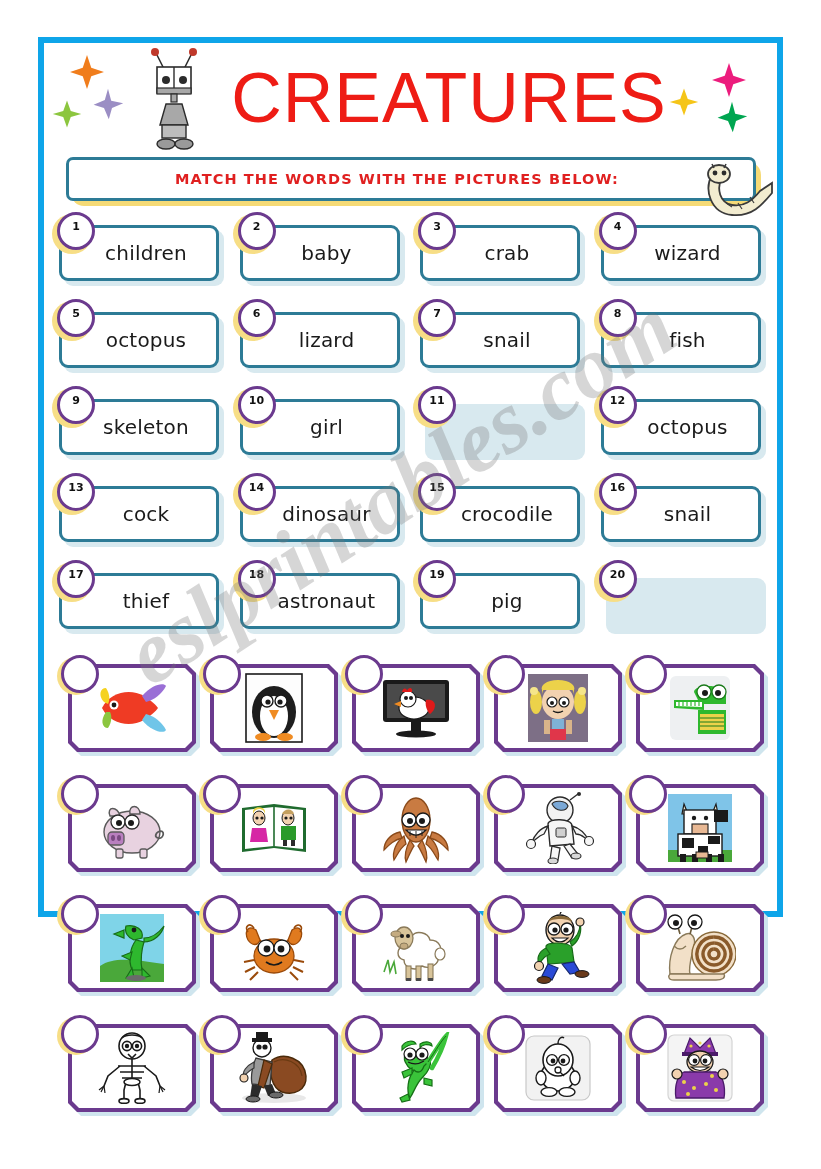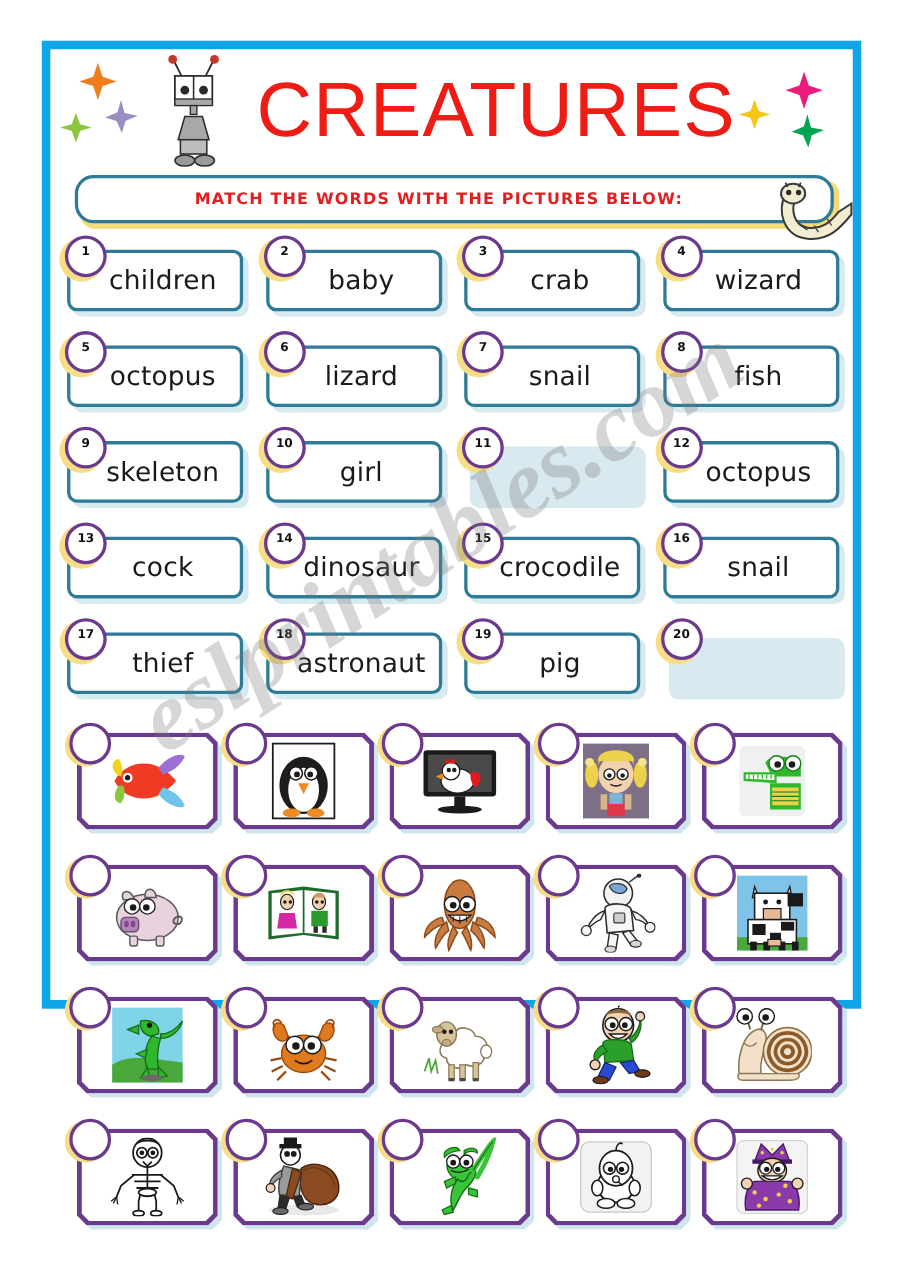--- a/index.html
+++ b/index.html
@@ -9,21 +9,21 @@
     font-family: "DejaVu Sans", sans-serif;
     overflow: hidden;
     position: relative;
   }
 
   
   .sheet {
     position: absolute;
     left: 38px; top: 37px;
     width: 745px; height: 880px;
-    border: 8px solid #0ea5e9;
+    border: 6px solid #0ea5e9;
     background: #ffffff;
   }
   .inner {
     position: relative;
     width: 100%; height: 100%;
     background: #ffffff;
   }
 
   
   .header {
@@ -58,21 +58,21 @@
   .banner-shadow {
     position: absolute; left: 5px; top: 5px;
     width: 690px; height: 44px;
     background: #f5da76;
     border-radius: 13px;
   }
   .banner {
     position: absolute; left: 0; top: 0;
     width: 690px; height: 44px;
     border: 3px solid #2d7b96;
-    border-radius: 17px;
+    border-radius: 7px;
     background: #ffffff;
     display: flex;
     align-items: center;
     justify-content: center;
   }
   .banner-text {
     font-family: "DejaVu Sans", sans-serif;
     font-size: 14.5px;
     font-weight: bold;
     color: #e02020;
@@ -114,21 +114,21 @@
     border: 3.5px solid #2d7b96;
     border-radius: 9px;
     background: #ffffff;
     display: flex;
     align-items: center;
     justify-content: center;
     padding-left: 14px;
   }
   .wc-word {
     font-family: "DejaVu Sans", sans-serif;
-    font-size: 24px;
+    font-size: 20px;
     color: #1a1a1a;
     letter-spacing: 0.2px;
     white-space: nowrap;
   }
   .wc-circ-glow {
     position: absolute;
     left: -3px; top: -7px;
     width: 40px; height: 40px;
     border-radius: 50%;
     background: #f7de86;

